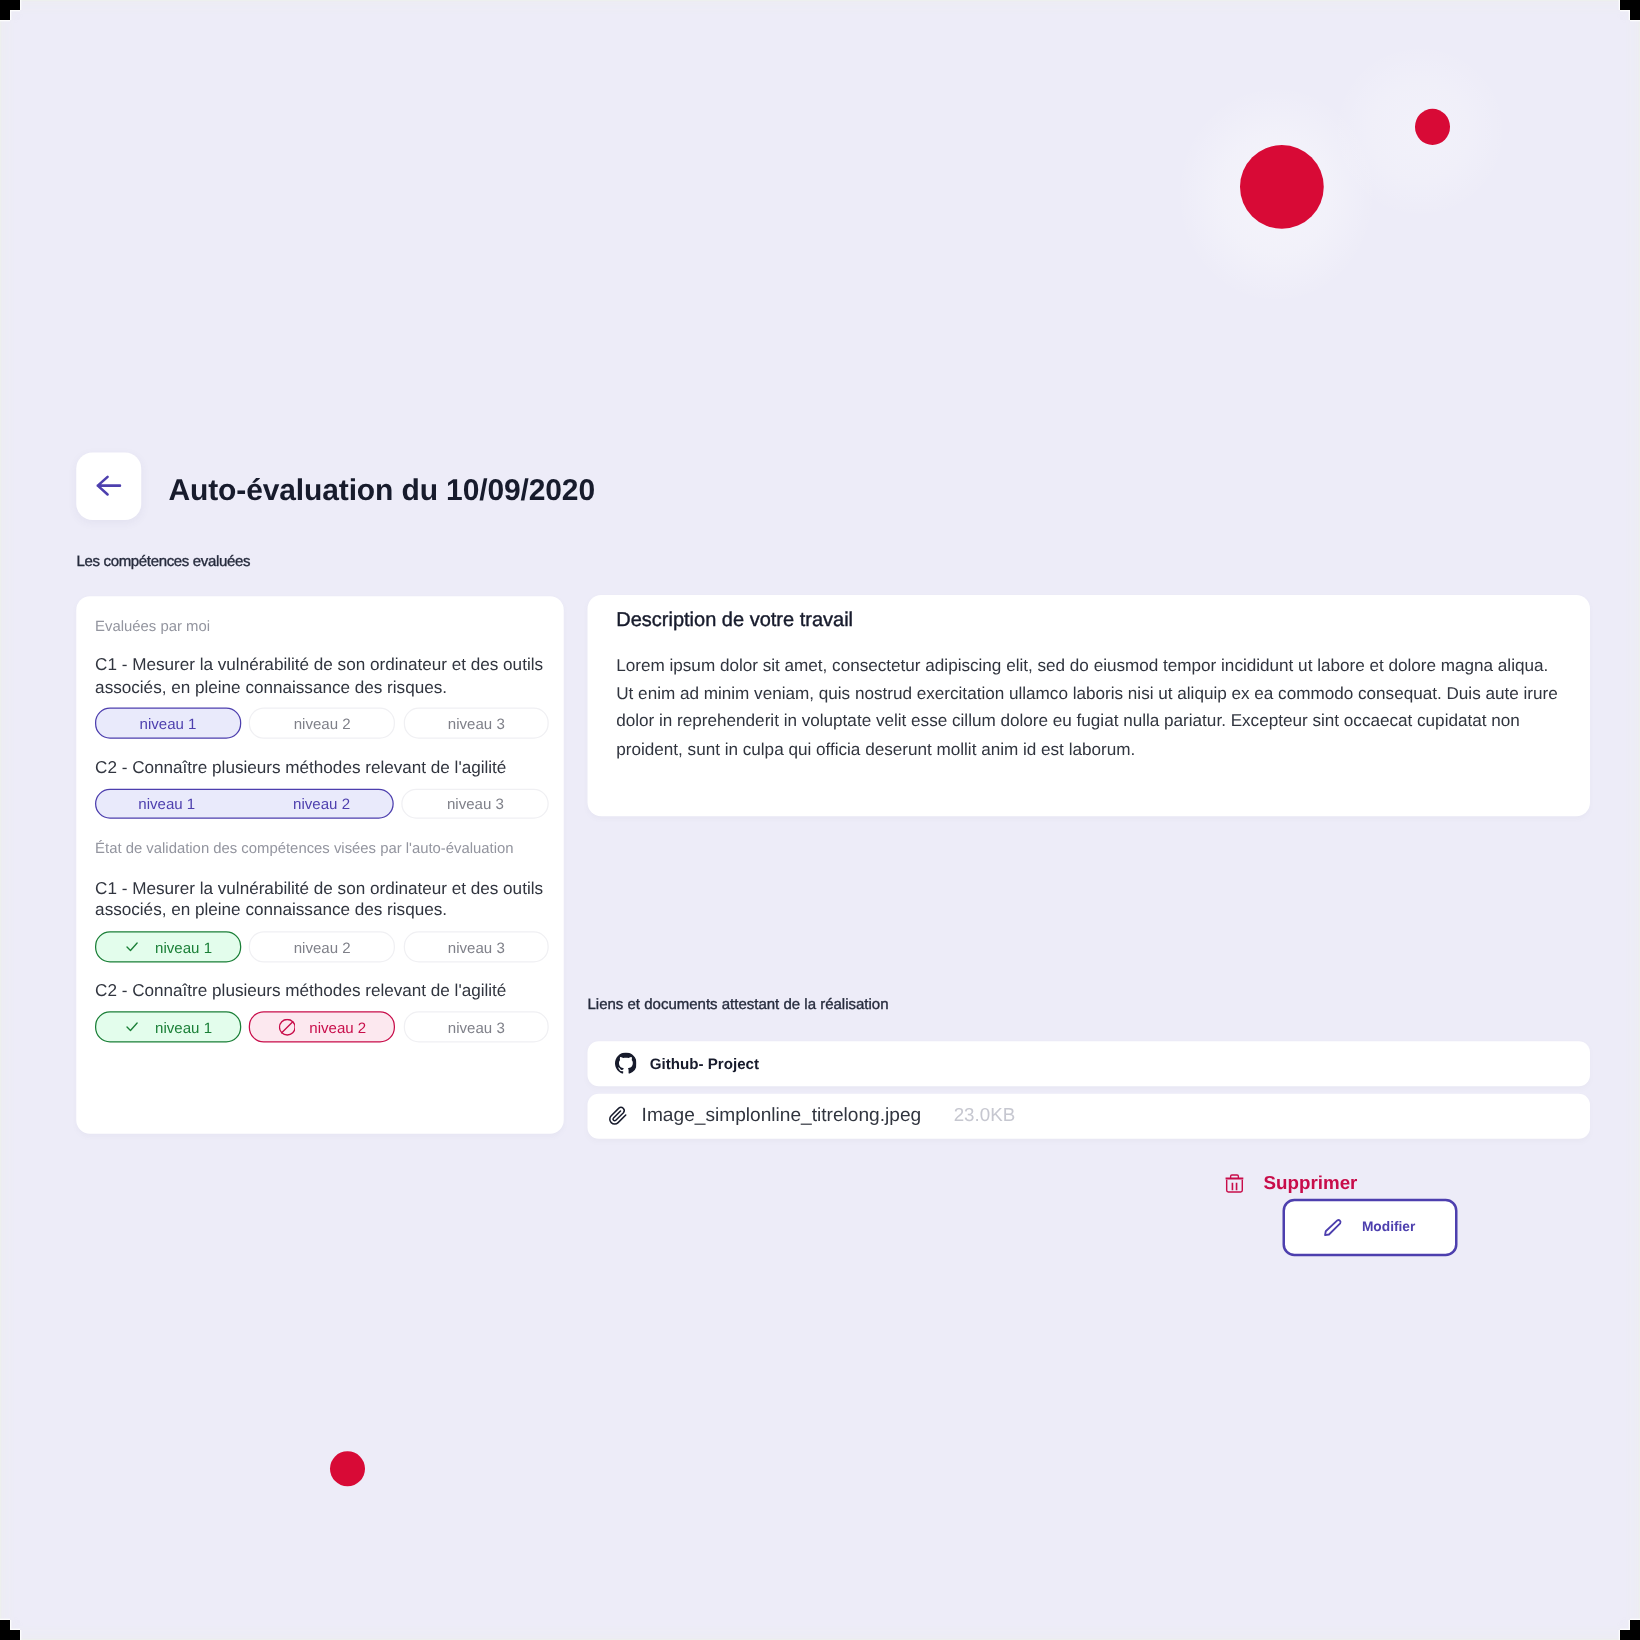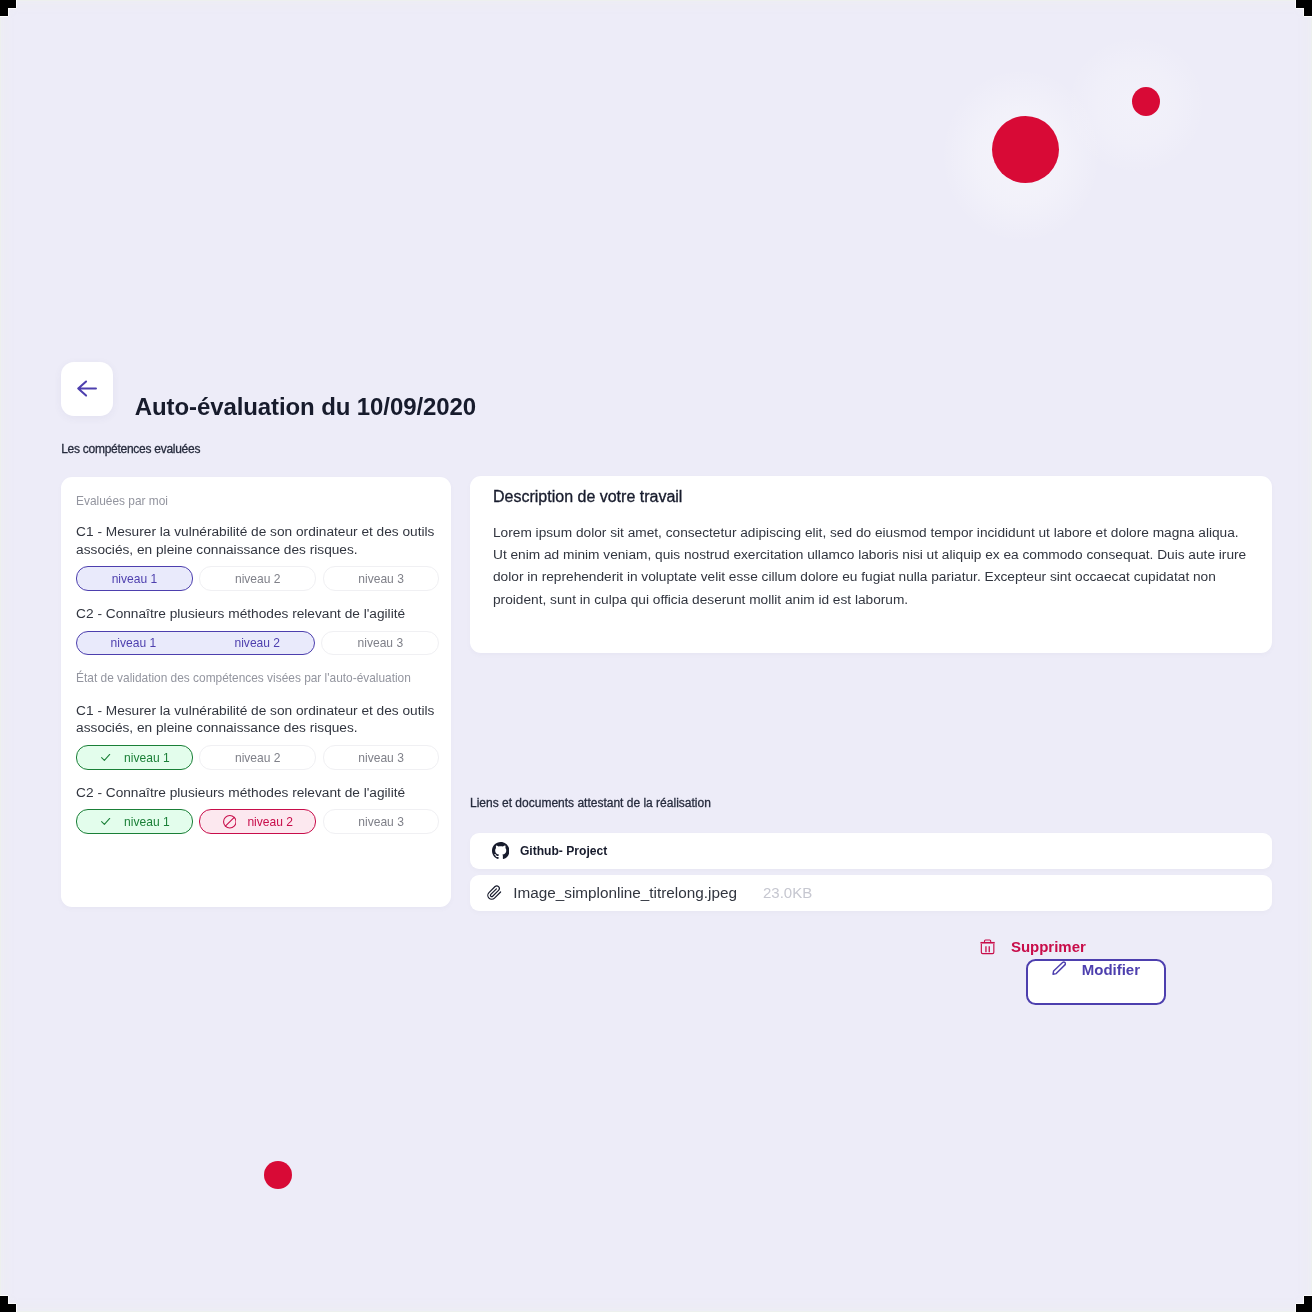--- a/index.html
+++ b/index.html
@@ -47,21 +47,21 @@
   
   .header { position: absolute; left: 60.6px; top: 362.3px; display: flex; align-items: center; }
   .back-btn {
     width: 52.7px; height: 53.5px; background: #fff; border-radius: 13px;
     display: flex; align-items: center; justify-content: center;
     box-shadow: 0 2px 8px rgba(70,70,125,0.06);
     border: none; cursor: pointer; padding: 0;
   }
   .page-title {
     margin-left: 21.5px; font-size: 24px; font-weight: 700; color: #171b2c;
-    letter-spacing: -0.1px; white-space: nowrap; position: relative; top: 18px;
+    letter-spacing: -0.1px; white-space: nowrap; position: relative; top: 4px;
   }
 
   .section-label { position: absolute; font-size: 12px; font-weight: 400; color: #262b3d; -webkit-text-stroke: 0.28px #262b3d; }
   #lbl-competences { left: 61.2px; top: 441.5px; letter-spacing: -0.27px; }
   #lbl-liens       { left: 470px; top: 796.2px; }
 
   
   .col-left  { position: absolute; left: 61px;  top: 476.5px; width: 390px; }
   .col-right { position: absolute; left: 470px; top: 476px; width: 802px; }
 
@@ -114,21 +114,21 @@
   .actions { position: absolute; left: 979.8px; top: 930.8px; display: flex; align-items: flex-start; flex-direction: column; }
   .btn-del {
     display: flex; align-items: center; gap: 15.9px; background: none; border: none;
     color: #c80d4a; font-size: 15px; font-weight: 700; cursor: pointer; padding: 0;
     height: 24px; margin-top: 4px; font-family: inherit; line-height: 17px;
   }
   .btn-del svg { margin-top: 0px; }
   .btn-edit {
     margin-left: 46px; width: 140px; height: 46px; background: #fff;
     border: 2.1px solid #4d3fae; border-radius: 9.5px; color: #4d3fae;
-    font-size: 15px; font-weight: 700; display: flex; 
+    font-size: 11px; font-weight: 700; display: flex; align-items: center;
     justify-content: center; gap: 15.8px; cursor: pointer; font-family: inherit;
   }
 </style>
 </head>
 <body>
 
 <div class="screen">
 
   <div class="edge-vignette"></div>
 

